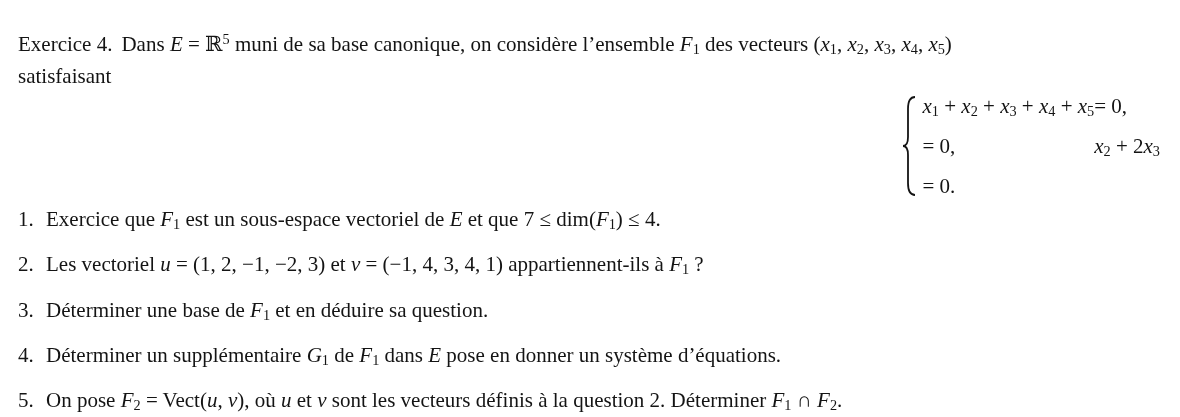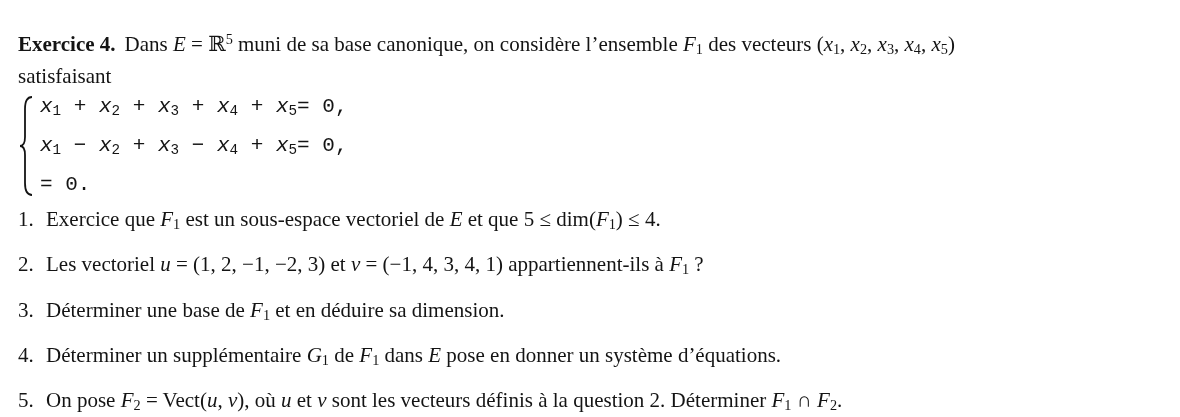--- a/index.html
+++ b/index.html
@@ -11,33 +11,32 @@
     width: 1180px;
     height: 417px;
     overflow: hidden;
     color: #141414;
     font-family: "Liberation Serif", "DejaVu Serif", "DejaVu Sans", serif;
     font-size: 21px;
   }
   .doc { padding: 26px 20px 0 18px; }
 
   .para { margin: 0; line-height: 27px; }
-  .bf { font-weight: 700; }
+  .bf { font-weight: 400; }
   .it { font-style: italic; }
   .sub { font-size: 0.68em; vertical-align: -0.22em; }
   .sup { font-size: 0.68em; vertical-align: 0.5em; }
   .label { margin-right: 9px; }
 
   .system-wrap {
     display: flex;
-    justify-content: flex-start;
+    justify-content: flex-end;
     align-items: center;
     margin: 5px 0 4px 0;
     height: 102px;
-    font-family: Liberation Mono, monospace;
   }
   .brace-svg { display: block; margin-right: 6px; }
 
   .eqs {
     display: grid;
     grid-template-columns: auto auto;
     row-gap: 11px;
     line-height: 24px;
     align-content: center;
   }
@@ -63,38 +62,38 @@
   </p>
   <p class="para">satisfaisant</p>
 
   <div class="system-wrap">
     <svg class="brace-svg" width="16" height="100" viewBox="0 0 16 100" aria-hidden="true">
       <path d="M14 1 Q7 1 7 13 L7 41 Q7 50 2 50 Q7 50 7 59 L7 87 Q7 99 14 99" fill="none" stroke="#141414" stroke-width="1.8"></path>
     </svg>
     <div class="eqs">
       <span class="lhs"><span class="it">x</span><span class="sub">1</span><span> + </span><span class="it">x</span><span class="sub">2</span><span> + </span><span class="it">x</span><span class="sub">3</span><span> + </span><span class="it">x</span><span class="sub">4</span><span> + </span><span class="it">x</span><span class="sub">5</span></span>
         <span class="rhs"><span> = 0,</span></span>
-      <span class="lhs"><span class="it">x</span><span class="sub">1</span><span> − </span><span class="it">x</span><span class="sub">2</span><span> + </span><span class="it">x</span><span class="sub">3</span><span> − </span><span class="it">x</span><span class="sub">4</span><span> + </span><span class="it">x</span><span class="sub">5</span></span>
         <span class="rhs"><span> = 0,</span></span>
+      <span class="lhs"><span class="it">x</span><span class="sub">2</span><span> + 2</span><span class="it">x</span><span class="sub">3</span></span>
         <span class="rhs"><span> = 0.</span></span>
     </div>
   </div>
 
   <div class="qlist">
     <div class="qitem">
       <span class="qnum">1.</span>
-      <span class="qtext"><span>Exercice que </span><span class="it">F</span><span class="sub">1</span><span> est un sous-espace vectoriel de </span><span class="it">E</span><span> et que 5 ≤ dim(</span><span class="it">F</span><span class="sub">1</span><span>) ≤ 4.</span></span>
+      <span class="qtext"><span>Exercice que </span><span class="it">F</span><span class="sub">1</span><span> est un sous-espace vectoriel de </span><span class="it">E</span><span> et que 7 ≤ dim(</span><span class="it">F</span><span class="sub">1</span><span>) ≤ 4.</span></span>
     </div>
     <div class="qitem">
       <span class="qnum">2.</span>
       <span class="qtext"><span>Les vectoriel </span><span class="it">u</span><span> = (1, 2, −1, −2, 3) et </span><span class="it">v</span><span> = (−1, 4, 3, 4, 1) appartiennent-ils à </span><span class="it">F</span><span class="sub">1</span><span> ?</span></span>
     </div>
     <div class="qitem">
       <span class="qnum">3.</span>
-      <span class="qtext"><span>Déterminer une base de </span><span class="it">F</span><span class="sub">1</span><span> et en déduire sa dimension.</span></span>
+      <span class="qtext"><span>Déterminer une base de </span><span class="it">F</span><span class="sub">1</span><span> et en déduire sa question.</span></span>
     </div>
     <div class="qitem">
       <span class="qnum">4.</span>
       <span class="qtext"><span>Déterminer un supplémentaire </span><span class="it">G</span><span class="sub">1</span><span> de </span><span class="it">F</span><span class="sub">1</span><span> dans </span><span class="it">E</span><span> pose en donner un système d’équations.</span></span>
     </div>
     <div class="qitem">
       <span class="qnum">5.</span>
       <span class="qtext"><span>On pose </span><span class="it">F</span><span class="sub">2</span><span> = Vect(</span><span class="it">u</span><span>, </span><span class="it">v</span><span>), où </span><span class="it">u</span><span> et </span><span class="it">v</span><span> sont les vecteurs définis à la question 2. Déterminer </span><span class="it">F</span><span class="sub">1</span><span> ∩ </span><span class="it">F</span><span class="sub">2</span><span>.</span></span>
     </div>
   </div>

